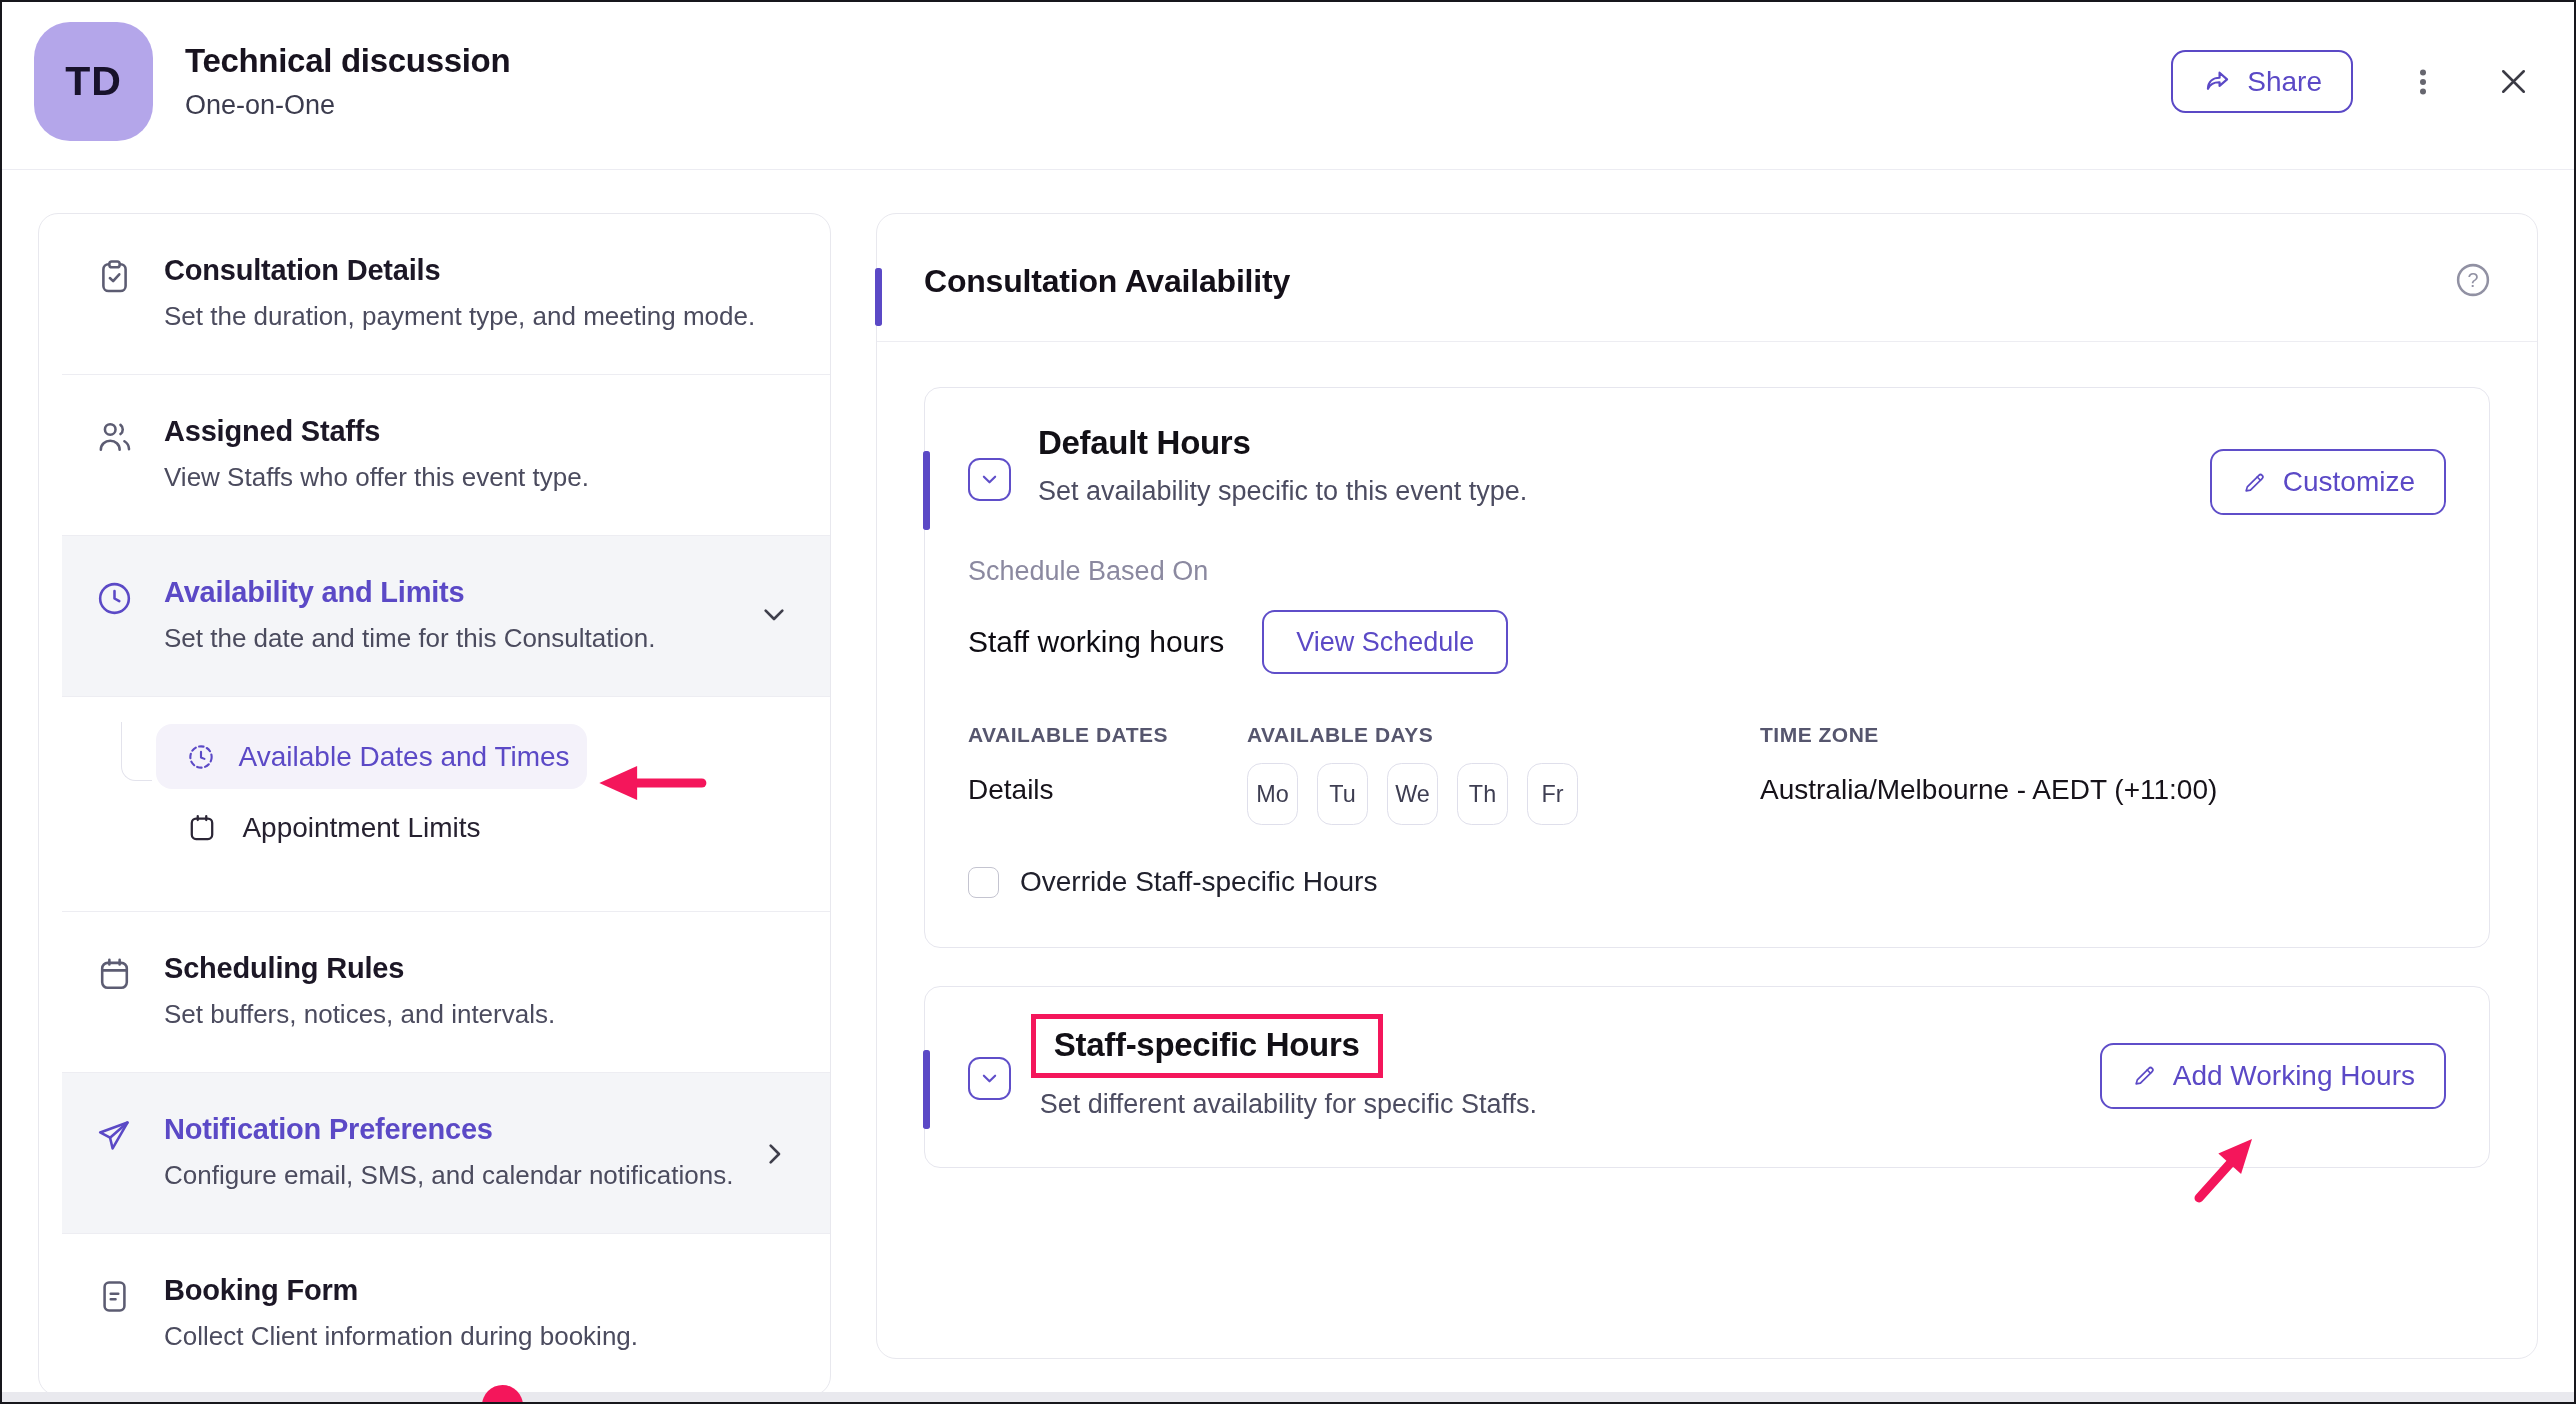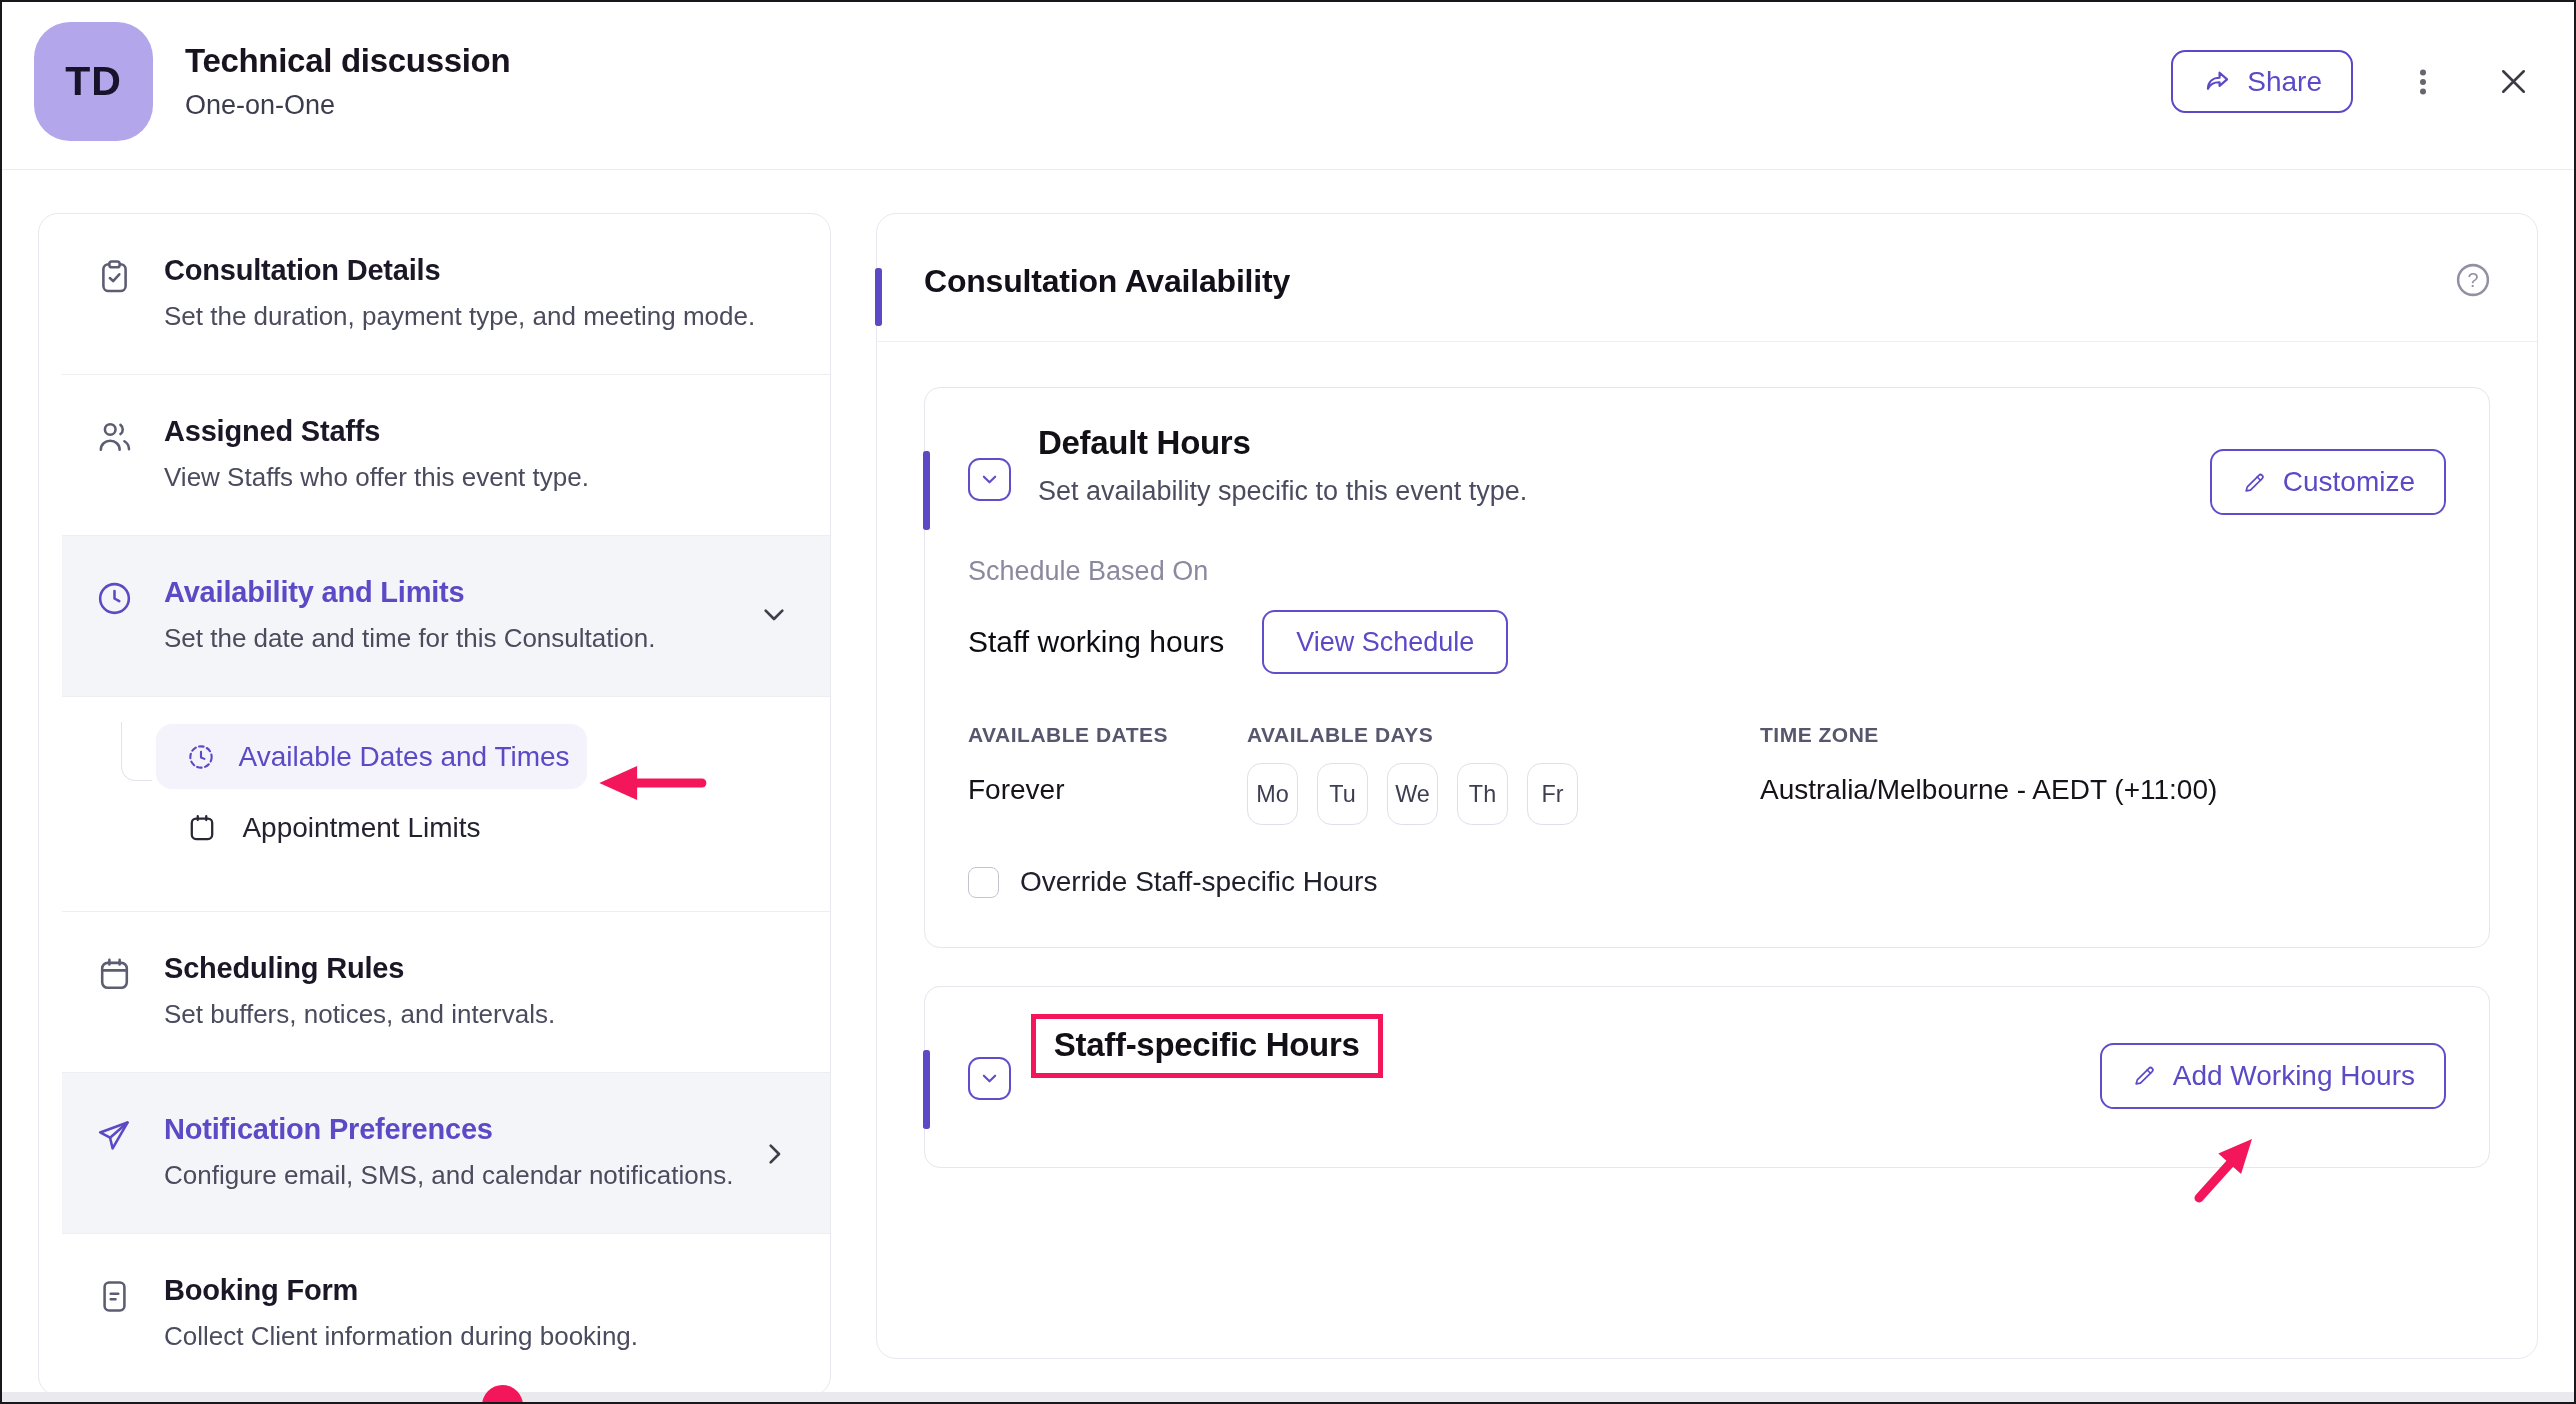--- a/index.html
+++ b/index.html
@@ -416,21 +416,21 @@
           <div class="sbo-row">
             <span class="sbo-value">Staff working hours</span>
             <button class="outline-btn view-schedule-btn">
               <span>View Schedule</span>
             </button>
           </div>
 
           <div class="columns">
             <div class="col-dates">
               <div class="col-label">AVAILABLE DATES</div>
-              <div class="col-value">Forever</div>
+              <div class="col-value">Details</div>
             </div>
             <div class="col-days">
               <div class="col-label">AVAILABLE DAYS</div>
               <div class="day-chips">
                   <span class="day-chip">Mo</span>
                   <span class="day-chip">Tu</span>
                   <span class="day-chip">We</span>
                   <span class="day-chip">Th</span>
                   <span class="day-chip">Fr</span>
                 </div>
@@ -452,20 +452,21 @@
           <div class="card-head" style="width:100%;">
             <button class="collapse-btn">
               <svg viewBox="0 0 24 24" fill="none" stroke="currentColor" stroke-width="1.9" stroke-linecap="round" stroke-linejoin="round">
                 <path d="M7 9.5 L12 14.5 L17 9.5"></path>
               </svg>
             </button>
             <div class="card-titles">
               <span class="annotation-box">
                 <h3>Staff-specific Hours</h3>
               </span>
+              <div class="card-desc">Set different availability for specific Staffs.</div>
             </div>
             <button class="outline-btn add-hours-btn">
               <span style="display:flex;">
                 <svg viewBox="0 0 24 24" fill="none" stroke="#5b49c6" stroke-width="1.5" stroke-linecap="round" stroke-linejoin="round">
                   <path d="M4.6 19.4 L5.6 15.9 L15.9 5.6 a2.05 2.05 0 0 1 2.9 2.9 L8.4 18.8 Z"></path>
                   <path d="M14.4 7.1 L17.3 10"></path>
                 </svg>
               </span>
               <span>Add Working Hours</span>
             </button>

